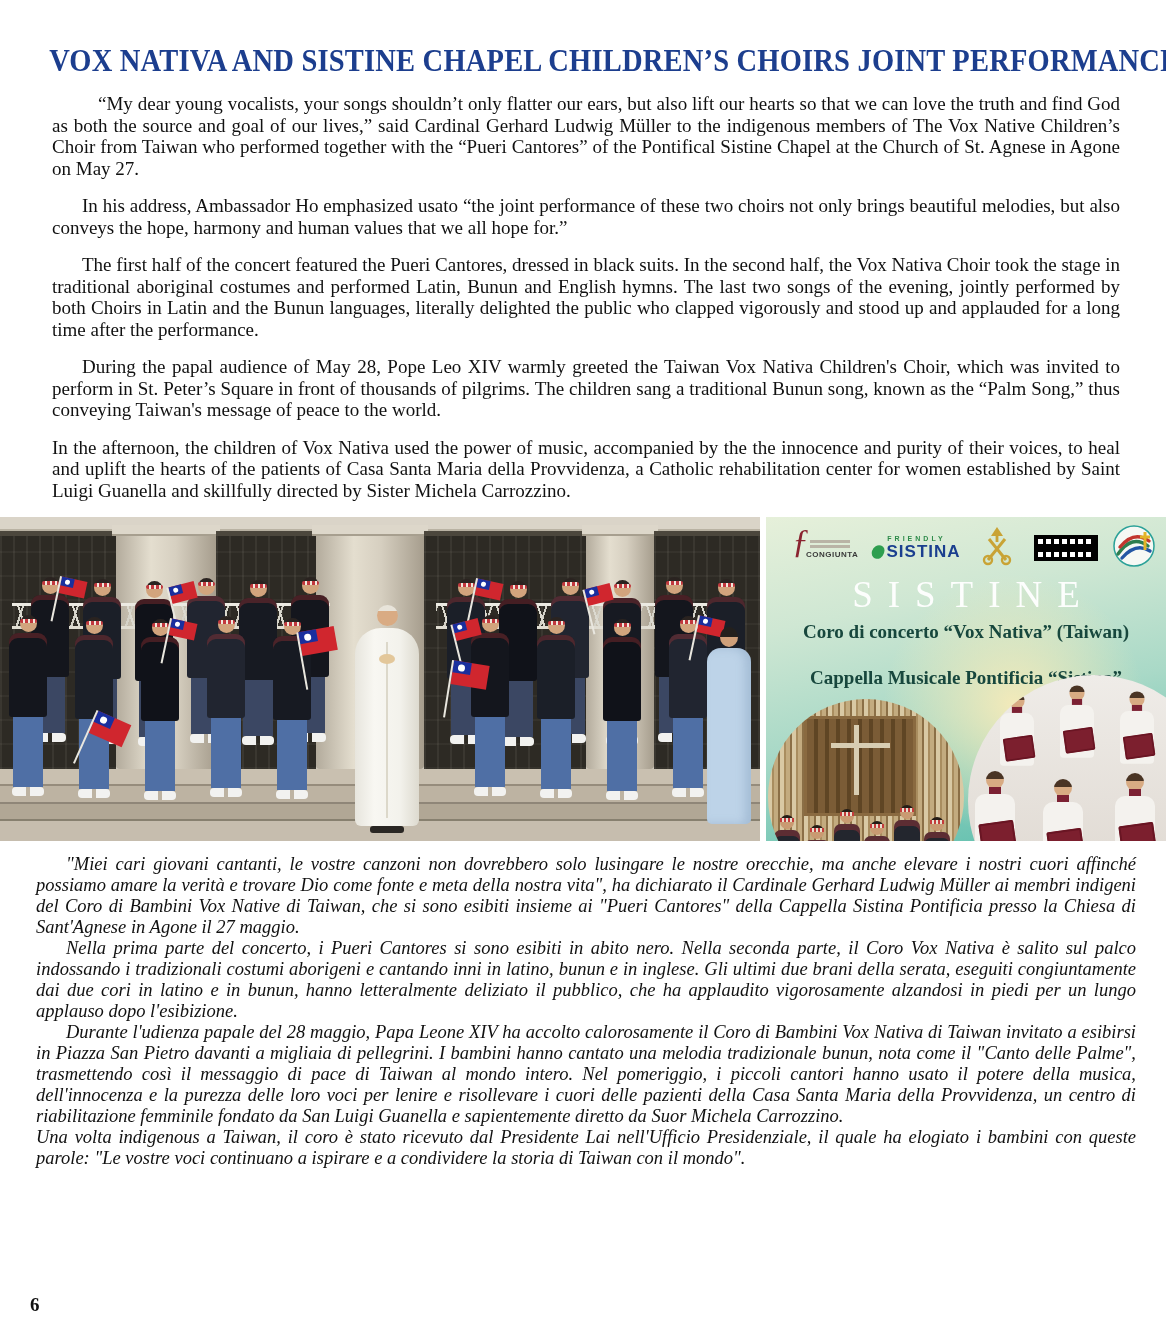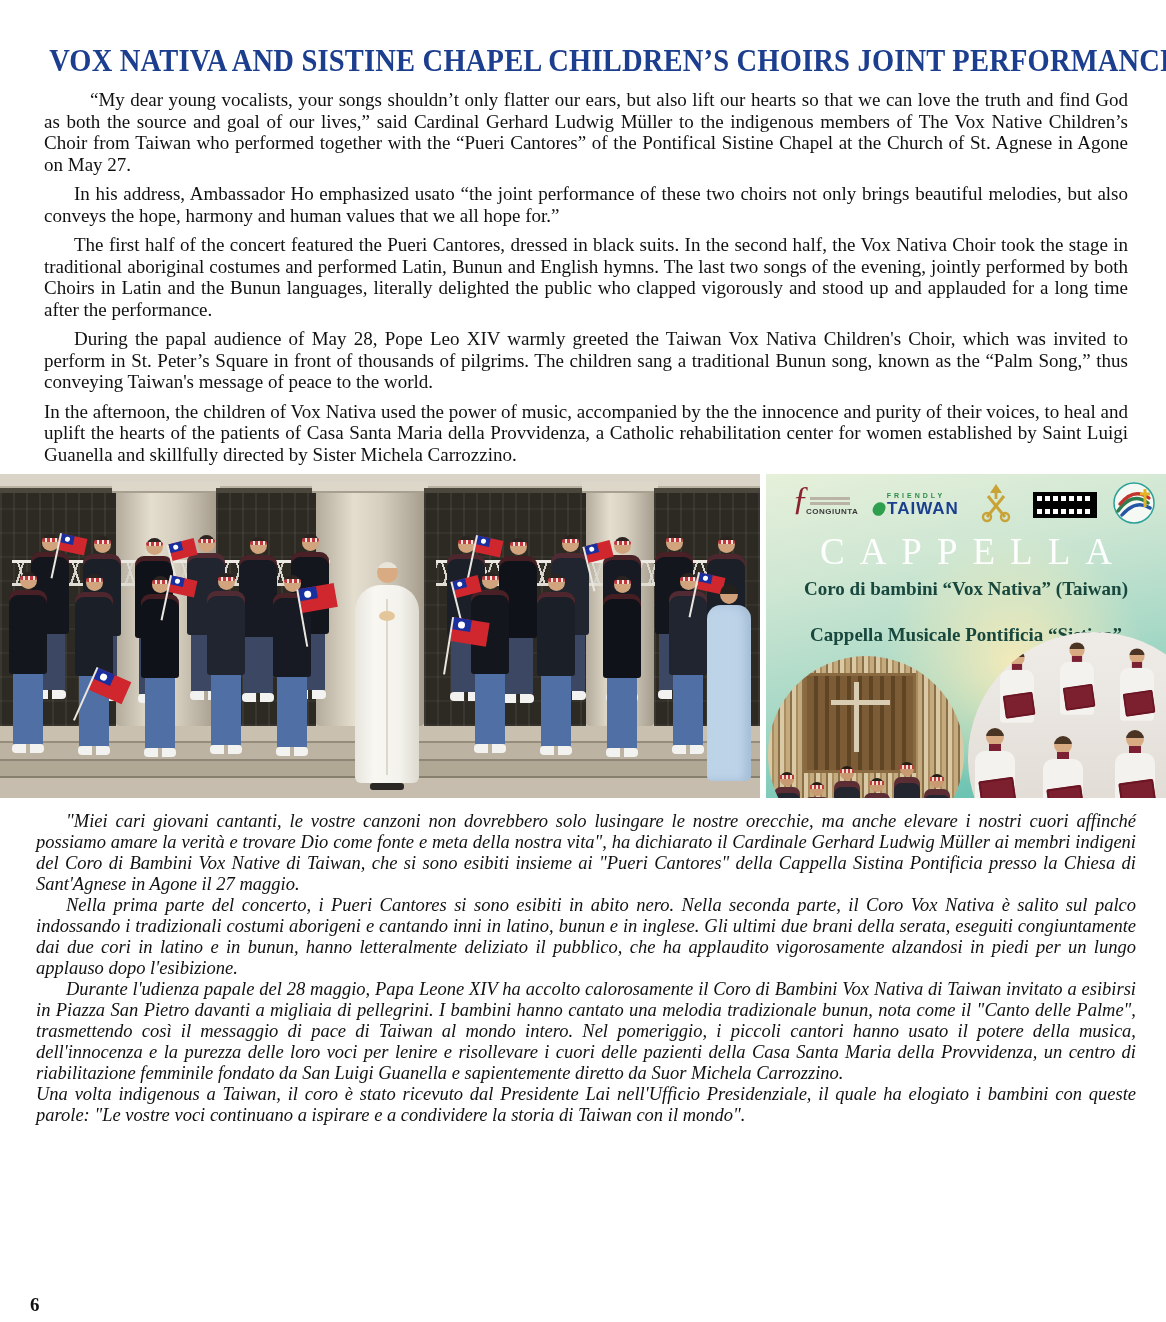--- a/index.html
+++ b/index.html
@@ -17,21 +17,21 @@
     white-space:nowrap;
   }
   .title-it {
     display:inline-block; transform:scaleX(.95); transform-origin:center;
     font-weight:700; font-style:italic; font-size:28px; color:#6496c4;
     white-space:nowrap; margin-top:2px;
   }
 
   
   .article-en { margin:12px 30px 0 36px; font-size:19px; line-height:21.5px; text-align:justify; }
-  .article-en p { margin:8px; }
+  .article-en p { margin:16px; }
   .article-it { margin:13px 30px 0 36px; font-size:18.5px; line-height:21px;
                 font-style:italic; text-align:justify; }
   .article-it p { margin:0; }
   .indent { text-indent:30px; }
   .indent-lg { text-indent:46px; }
 
   
   .media-row { margin-top:9px; display:flex; gap:6px; height:324px; }
 
   
@@ -383,21 +383,21 @@
       <div class="logo-bart">
         <span class="bart-f">ƒ</span>
         <span class="bart-lines">
             <i></i>
             <i></i>
           </span>
         <span class="bart-label">CONGIUNTA</span>
       </div>
       <div class="logo-taiwan">
         <div class="tw-top">FRIENDLY</div>
-        <div class="tw-main">TAIWAN</div>
+        <div class="tw-main">SISTINA</div>
       </div>
       <div>
         <svg width="44" height="44" viewBox="0 0 44 44">
           <path d="M22 3 L16 12 L28 12 Z" fill="#c9a335"></path>
           <rect x="20.6" y="10" width="2.8" height="8" fill="#c9a335"></rect>
           <line x1="13" y1="36" x2="30" y2="15" stroke="#c9a335" stroke-width="3"></line>
           <line x1="31" y1="36" x2="14" y2="15" stroke="#c9a335" stroke-width="3"></line>
           <circle cx="13" cy="36" r="4" fill="none" stroke="#c9a335" stroke-width="2.4"></circle>
           <circle cx="31" cy="36" r="4" fill="none" stroke="#c9a335" stroke-width="2.4"></circle>
         </svg>
@@ -407,22 +407,22 @@
         <svg width="44" height="44" viewBox="0 0 44 44">
           <circle cx="22" cy="22" r="20" fill="#f6f8f4" stroke="#2aa198" stroke-width="1.5"></circle>
           <path d="M6 30 Q20 10 36 22" fill="none" stroke="#2e7d4f" stroke-width="3.4" stroke-linecap="round"></path>
           <path d="M8 23 Q22 6 37 17" fill="none" stroke="#c2352e" stroke-width="3.4" stroke-linecap="round"></path>
           <path d="M10 34 Q24 18 38 27" fill="none" stroke="#2456a5" stroke-width="3.4" stroke-linecap="round"></path>
           <line x1="33" y1="8" x2="33" y2="26" stroke="#e3b428" stroke-width="3"></line>
           <line x1="28" y1="13" x2="38" y2="13" stroke="#e3b428" stroke-width="3"></line>
         </svg>
       </div>
     </div>
-    <div class="poster-title">CAPPELLA</div>
-    <div class="poster-l1">Coro di bambini “Vox Nativa” (Taiwan)</div>
+    <div class="poster-title">SISTINE</div>
+    <div class="poster-l1">Coro di concerto “Vox Nativa” (Taiwan)</div>
     <div class="poster-l3">Cappella Musicale Pontificia “Sistina”</div>
     <div class="circ circ-left">
       <div class="organ-panel"></div>
       <div class="organ-cross-v"></div>
       <div class="organ-cross-h"></div>
       <div id="circle-left-figs">
           <div class="abo" style="left: 4px; top: 116px;">
             <div class="a-head"></div>
             <div class="a-body"></div>
           </div>

